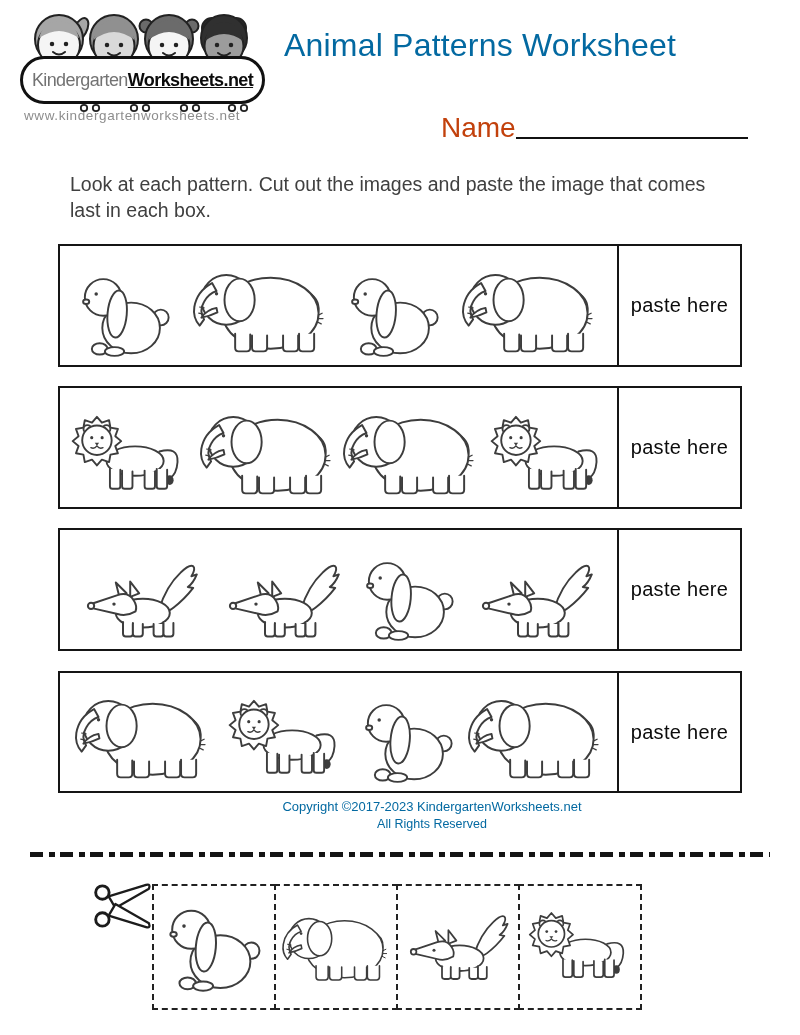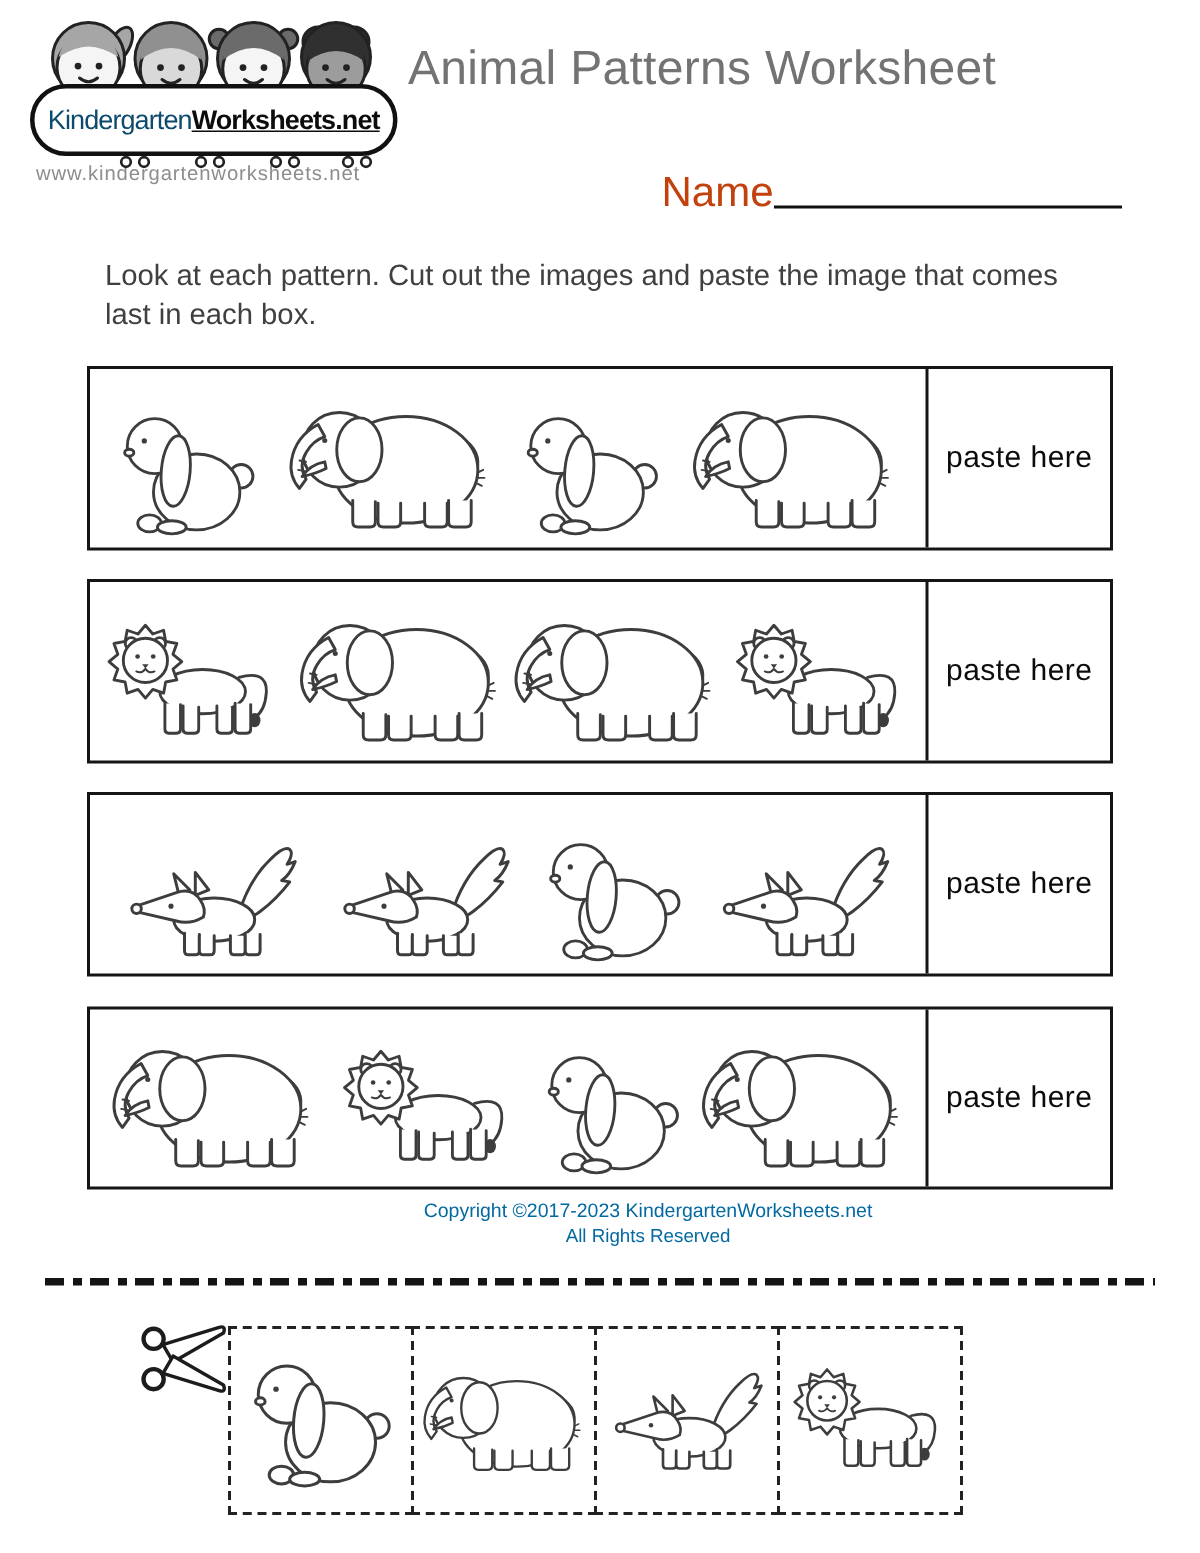--- a/index.html
+++ b/index.html
@@ -4,26 +4,26 @@
 <style>
   html,body{margin:0;padding:0;background:#fff;}
   .page{position:relative;width:800px;height:1035px;background:#ffffff;
         font-family:"Liberation Sans",sans-serif;color:#111;overflow:hidden;}
 
   
   .logo-kids{position:absolute;left:28px;top:7px;width:230px;height:66px;}
   .logo-sign{position:absolute;left:20px;top:56px;width:245px;height:48px;border:3px solid #111;
              border-radius:26px;background:#fff;display:flex;align-items:center;justify-content:center;
              white-space:nowrap;z-index:2;box-sizing:border-box;}
-  .logo-sign .lt1{font-size:18px;color:#0c4a6e;letter-spacing:-0.6px;}
+  .logo-sign .lt1{font-size:18px;color:#737373;letter-spacing:-0.6px;}
   .logo-sign .lt2{font-size:18px;color:#0c0c0c;font-weight:bold;letter-spacing:-0.6px;text-decoration:underline;}
   .logo-feet{position:absolute;left:20px;top:101px;width:245px;height:14px;z-index:1;}
   .logo-url{position:absolute;left:24px;top:108px;font-size:13.5px;color:#8d8d8d;letter-spacing:0.6px;}
 
-  .title{position:absolute;left:272px;top:27px;font-size:32px;color:#737373;letter-spacing:0.2px;}
+  .title{position:absolute;left:284px;top:27px;font-size:32px;color:#0369a1;letter-spacing:0.2px;}
 
   .name-row{position:absolute;left:441px;top:112px;width:307px;display:flex;align-items:flex-end;}
   .name-label{font-size:28px;color:#c2410c;}
   .name-line{flex:1;border-bottom:2px solid #111;margin-bottom:5px;height:0;}
 
   .instructions{position:absolute;left:70px;top:171px;width:660px;font-size:19.5px;line-height:26px;color:#404040;}
 
   
   .row{position:absolute;left:58px;width:684px;height:123px;border:2px solid #151515;
        display:flex;box-sizing:border-box;background:#fff;}

